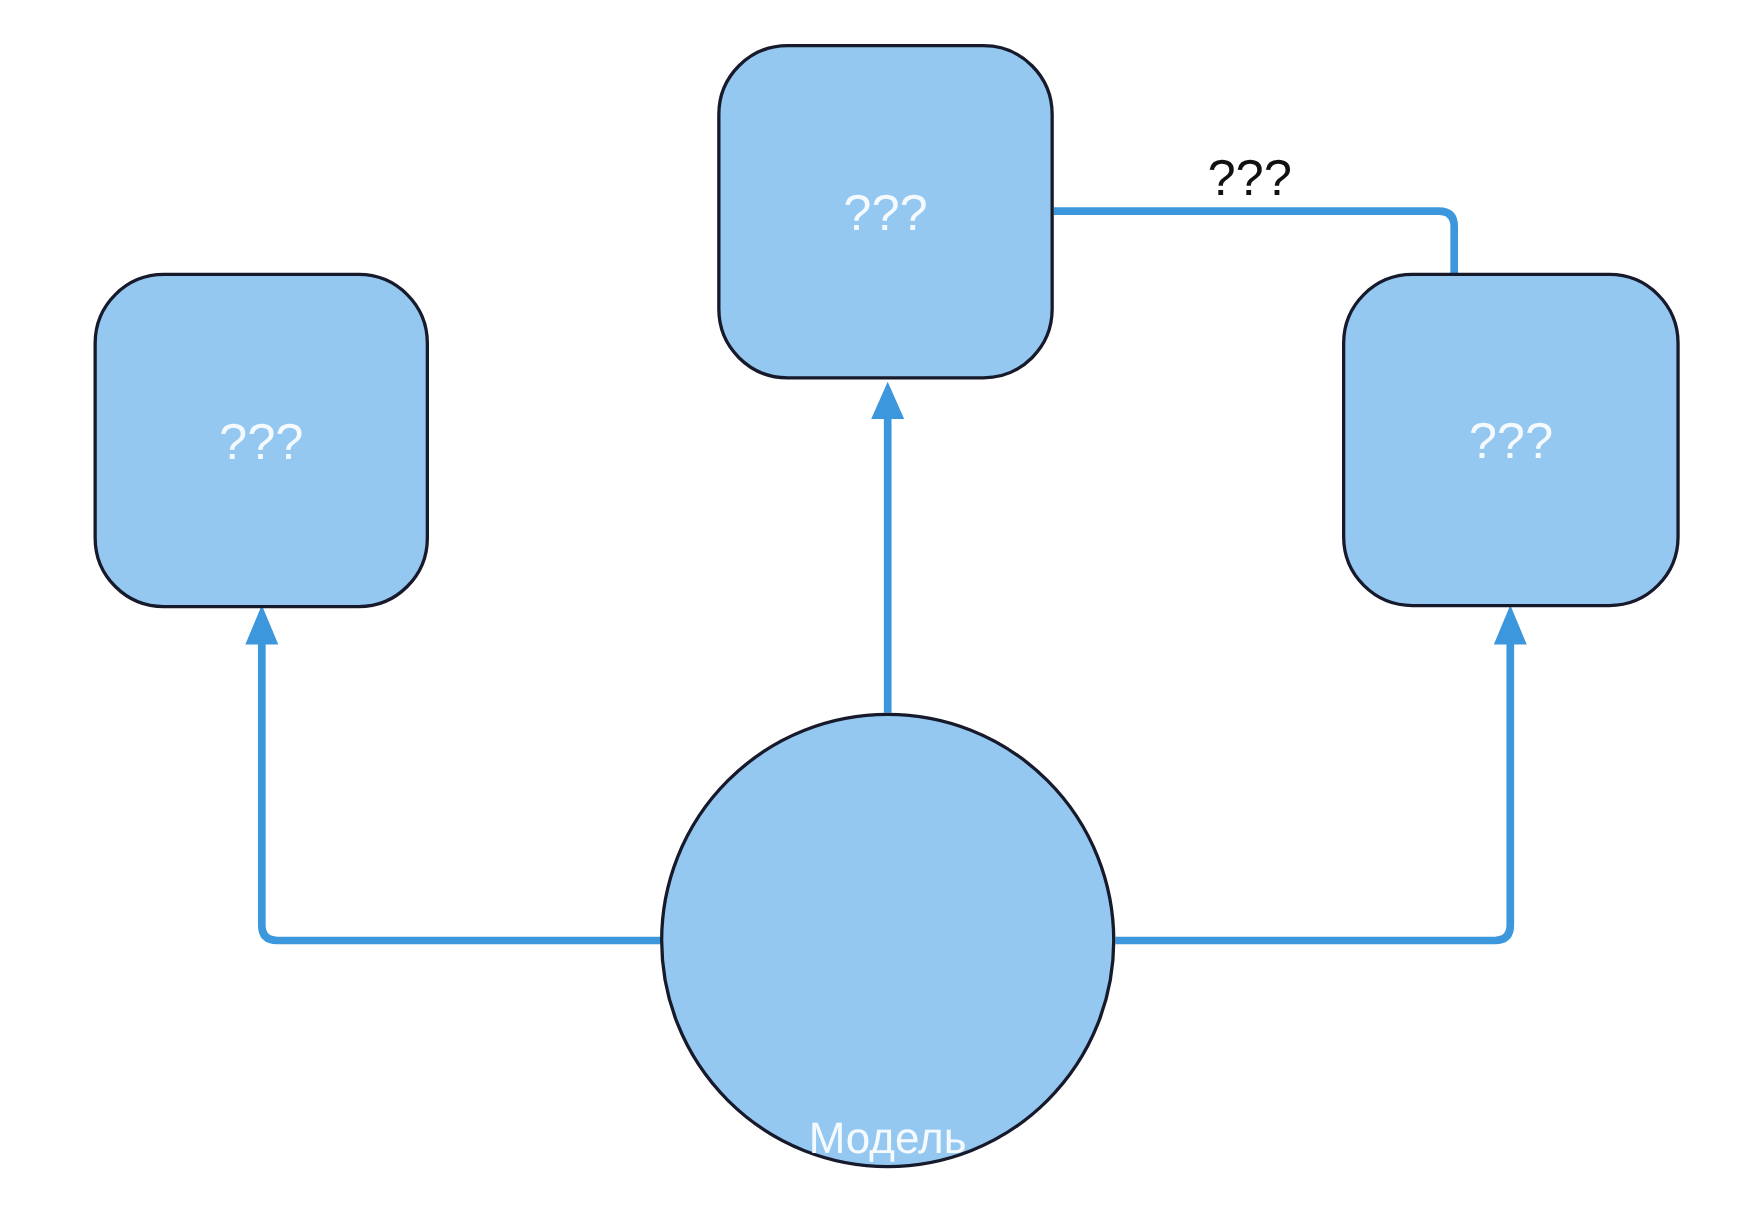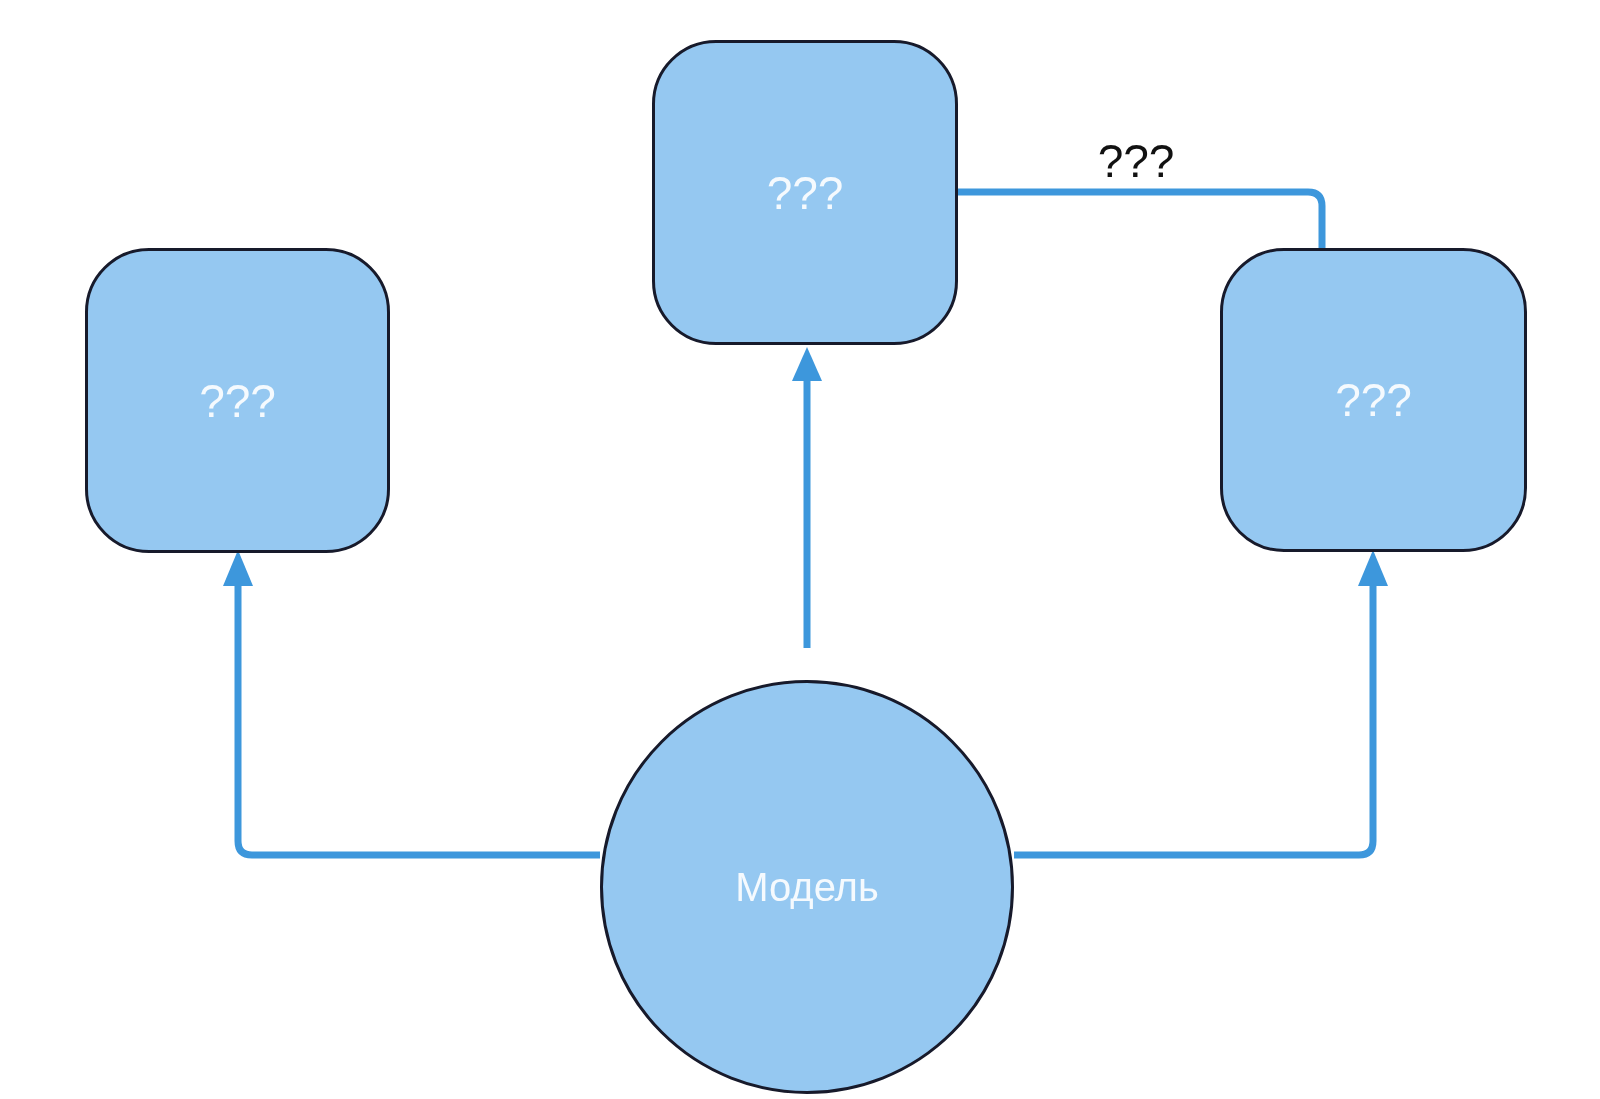--- a/index.html
+++ b/index.html
@@ -45,21 +45,21 @@
   }
   .node-circle {
     border-radius: 50%;
     font-size: 40px;
     line-height: 47px;
   }
   .node-circle .circle-line { display: block; }
   .node-box-left  { left: 85px;   top: 248px; width: 305px; height: 305px; }
   .node-box-top   { left: 652px;  top: 40px;  width: 306px; height: 305px; }
   .node-box-right { left: 1220px; top: 248px; width: 307px; height: 304px; }
-  .node-circle    { left: 600px;  top: 680px; width: 414px; height: 414px; }
+  .node-circle    { left: 600px;  top: 648px; width: 414px; height: 414px; align-items: flex-end; }
   .edge-label {
     position: absolute;
     left: 1036px;
     top: 134px;
     width: 200px;
     text-align: center;
     font-size: 46px;
     color: #111111;
   }
 </style>

